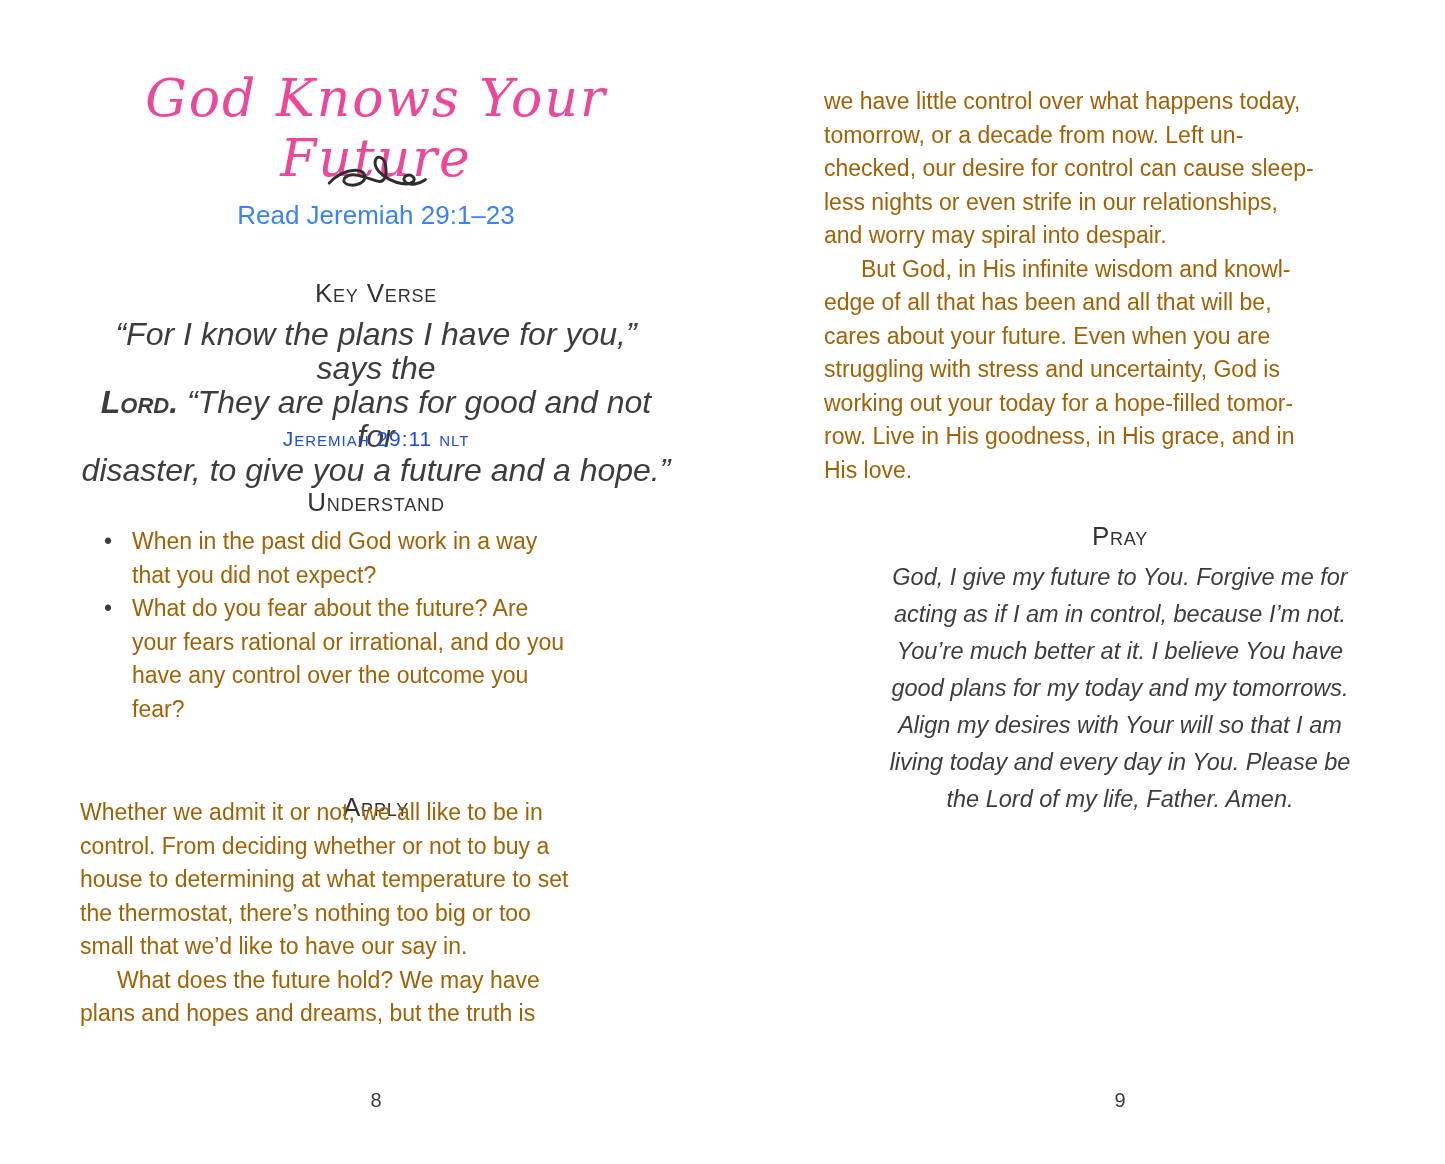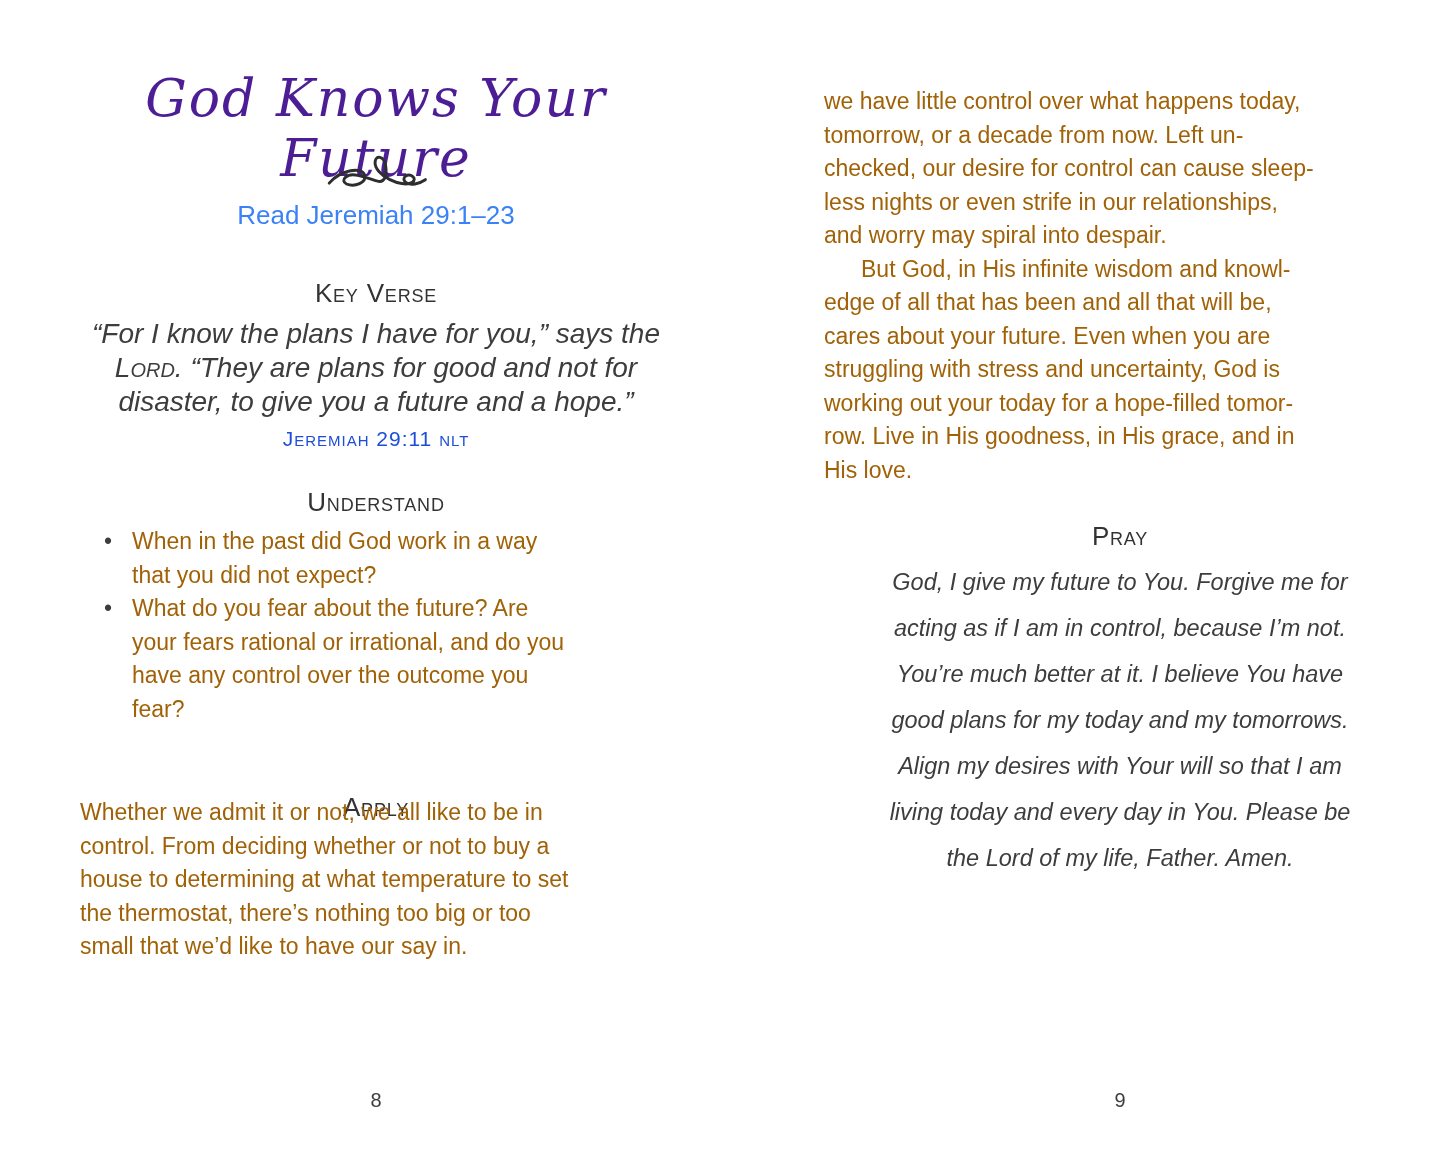--- a/index.html
+++ b/index.html
@@ -16,47 +16,47 @@
   #right-page { left: 824px; width: 592px; }
   .sec { position: absolute; left: 0; right: 0; }
 
   .chapter-title {
     font-family: "DejaVu Serif", serif;
     font-style: italic;
     font-weight: 400;
     font-size: 52px;
     letter-spacing: 2px;
     text-align: center;
-    color: #4c1d95;
+    color: #ec4899;
   }
   .ornament-wrap { text-align: center; }
   .ornament-wrap svg { display: inline-block; }
 
   .reading-line {
     font-size: 26px;
     text-align: center;
     color: #3b82f6;
   }
 
   .heading {
     font-variant: small-caps;
     font-size: 26px;
     letter-spacing: 0.8px;
     text-align: center;
     color: #333333;
   }
 
   .verse-line {
     font-style: italic;
-    font-size: 28px;
+    font-size: 32px;
     line-height: 34px;
     text-align: center;
     color: #3d3d3d;
   }
-  .smallcaps { font-variant: small-caps; }
+  .smallcaps { font-variant: small-caps; font-weight: bold; }
 
   .citation {
     font-variant: small-caps;
     font-size: 21px;
     letter-spacing: 1px;
     text-align: center;
     color: #1d4ed8;
   }
 
   .body-text {
@@ -70,21 +70,21 @@
   ul.bullet-list { list-style: none; margin: 0; padding: 0; }
   ul.bullet-list li { position: relative; padding-left: 52px; margin: 0; }
   ul.bullet-list .bullet {
     position: absolute; left: 24px; top: 0;
     font-size: 23px; line-height: 33.5px;
   }
 
   .prayer {
     font-style: italic;
     font-size: 23.5px;
-    line-height: 46px;
+    line-height: 37px;
     text-align: center;
     white-space: pre-line;
     color: #3d3d3d;
   }
 
   .page-number {
     font-size: 20px;
     text-align: center;
     color: #3d3d3d;
   }
@@ -132,20 +132,22 @@
   </ul>
 
   <div class="sec heading" style="top:757px;margin-top:35px;">Apply</div>
 
   <div class="sec" style="top:796px;">
     <div class="body-text">Whether we admit it or not, we all like to be in
 control. From deciding whether or not to buy a
 house to determining at what temperature to set
 the thermostat, there’s nothing too big or too
 small that we’d like to have our say in.</div>
+    <div class="body-text indent-first">What does the future hold? We may have
+plans and hopes and dreams, but the truth is</div>
   </div>
 
   <div class="sec page-number" style="top:1089px;">8</div>
 </div>
 
 <div class="page" id="right-page">
 
   <div class="sec" style="top:85px;">
     <div class="body-text">we have little control over what happens today,
 tomorrow, or a decade from now. Left un-

